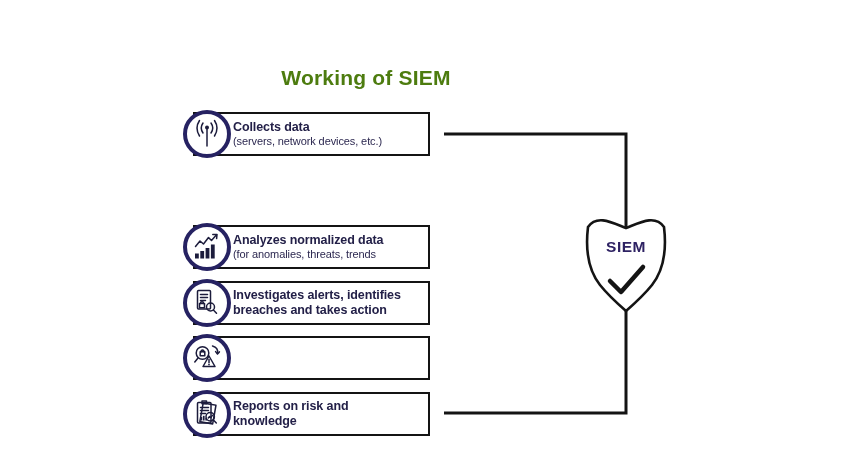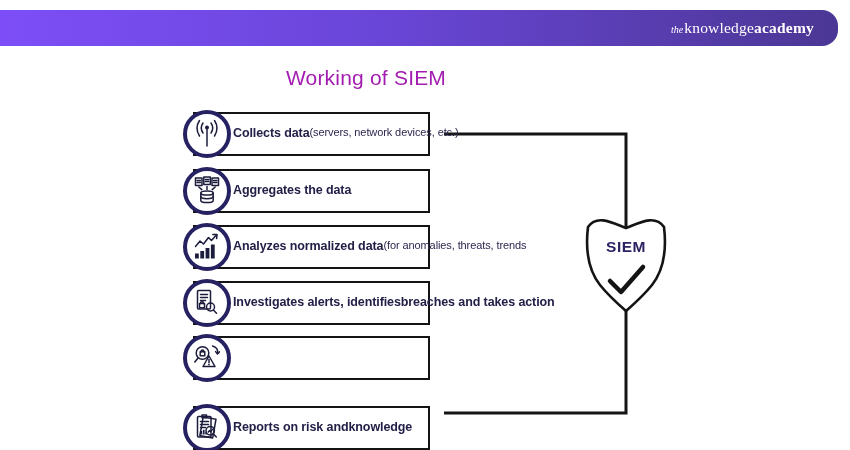--- a/index.html
+++ b/index.html
@@ -15,54 +15,49 @@
     display:flex;align-items:center;justify-content:flex-end;
     padding-right:24px;box-sizing:border-box;
   }
   .logo{color:#ffffff;font-family:"Liberation Serif","DejaVu Serif",serif;white-space:nowrap;line-height:1;}
   .logo .the{font-style:italic;font-size:10px;margin-right:1px;}
   .logo .knw{font-size:15.5px;font-weight:400;letter-spacing:.2px;}
   .logo .acd{font-size:15.5px;font-weight:700;letter-spacing:.2px;}
   
   .pagetitle{
     position:absolute;left:0;top:66px;width:732px;text-align:center;
-    font-size:21px;font-weight:400;color:#a21caf;letter-spacing:.2px;
+    font-size:21px;font-weight:700;color:#4d7c0f;letter-spacing:.2px;
   }
   
   .step{position:absolute;left:183px;width:300px;height:44px;}
   .step .box{
     position:absolute;left:10px;top:0;width:237px;height:44px;
     border:2px solid #141414;background:#fff;box-sizing:border-box;
     display:flex;align-items:center;
   }
-  .step .txt{padding-left:38px;display:flex;flex-direction:row;justify-content:center;}
+  .step .txt{padding-left:38px;display:flex;flex-direction:column;justify-content:center;}
   .t1{font-size:12.5px;font-weight:700;color:#232048;line-height:1.22;letter-spacing:-.1px;white-space:nowrap;}
   .t2{font-size:11px;font-weight:400;color:#2c2850;line-height:1.25;letter-spacing:-.1px;white-space:nowrap;}
   .t2.bold{font-size:12.5px;font-weight:700;color:#232048;line-height:1.22;}
   .circle{
     position:absolute;left:0;top:-2px;width:40px;height:40px;border-radius:50%;
     border:4px solid #262262;background:#fff;z-index:2;
     display:flex;align-items:center;justify-content:center;
   }
   .circle svg{display:block;}
   .ic{stroke:#1c1c3c;stroke-width:1.5;fill:none;stroke-linecap:round;stroke-linejoin:round;}
   .icf{fill:#1c1c3c;stroke:none;}
   
   .overlay{position:absolute;left:0;top:0;width:850px;height:450px;pointer-events:none;}
 </style>
 </head>
 <body>
 
 <div class="canvas">
 
-  <div class="topbar">
-    <div class="logo">
-      <span class="the">the</span><span class="knw">knowledge</span><span class="acd">academy</span>
-    </div>
-  </div>
 
   <div class="pagetitle">Working of SIEM</div>
 
   <svg class="overlay" viewBox="0 0 850 450">
     <path d="M444 134 H626 V413 H444" fill="none" stroke="#141414" stroke-width="3"></path>
     <path d="M588 227 C597 214 613 223 626 228 C639 223 655 214 664 227
          C667 252 663 271 652 285 C644 295 634 304 626 311
          C618 304 608 295 600 285 C589 271 585 252 588 227 Z" fill="#ffffff" stroke="#141414" stroke-width="2.6"></path>
     <text x="626" y="252" text-anchor="middle" font-family="Liberation Sans, DejaVu Sans, sans-serif" font-size="15.5" font-weight="700" fill="#2e2263" letter-spacing="0.5">SIEM</text>
     <path d="M610 281 L621 292 L643 267" fill="none" stroke="#141414" stroke-width="4.5" stroke-linecap="round" stroke-linejoin="round"></path>
@@ -80,39 +75,20 @@
         <circle class="icf" cx="15" cy="8.5" r="2"></circle>
         <path class="ic" d="M15 10.5 V27" stroke-width="2.2"></path>
         <path class="ic" d="M11 14 Q7.5 9 11 4"></path>
         <path class="ic" d="M7.5 17 Q2.5 9 7.5 1.5"></path>
         <path class="ic" d="M19 14 Q22.5 9 19 4"></path>
         <path class="ic" d="M22.5 17 Q27.5 9 22.5 1.5"></path>
       </svg>
     </div>
   </div>
 
-  <div class="step" style="top:169px">
-    <div class="box">
-      <div class="txt">
-        <div class="t1">Aggregates the data</div>
-      </div>
-    </div>
-    <div class="circle">
-      <svg width="30" height="30" viewBox="0 0 30 30">
-        <rect class="ic" x="3.5" y="2" width="6.5" height="7.5" stroke-width="1.2"></rect>
-        <rect class="ic" x="11.8" y="1" width="6.5" height="7.5" stroke-width="1.2"></rect>
-        <rect class="ic" x="20" y="2" width="6.5" height="7.5" stroke-width="1.2"></rect>
-        <path class="ic" d="M5 4.5h3.5 M5 6.5h3.5 M13.3 3.5h3.5 M13.3 5.5h3.5 M21.5 4.5h3.5 M21.5 6.5h3.5" stroke-width="0.9"></path>
-        <path class="ic" d="M6.8 11 L9.8 13.6 M15 10.5 V13.6 M23.2 11 L20.2 13.6" stroke-width="1.3"></path>
-        <ellipse class="ic" cx="15" cy="17" rx="6.2" ry="2.1"></ellipse>
-        <path class="ic" d="M8.8 17 V24.5 A6.2 2.1 0 0 0 21.2 24.5 V17"></path>
-        <path class="ic" d="M8.8 20.6 A6.2 2.1 0 0 0 21.2 20.6"></path>
-      </svg>
-    </div>
-  </div>
 
   <div class="step" style="top:225px">
     <div class="box">
       <div class="txt">
         <div class="t1">Analyzes normalized data</div>
         <div class="t2">(for anomalies, threats, trends</div>
       </div>
     </div>
     <div class="circle">
       <svg width="30" height="30" viewBox="0 0 30 30">
@@ -158,21 +134,21 @@
         <path class="ic" d="M9.3 8.8 V7.6 a1.7 1.7 0 0 1 2.4 0 V8.8" stroke-width="1.1"></path>
         <path class="ic" d="M20.5 3 Q26.5 4.5 25.5 10.5" stroke-width="1.3"></path>
         <path class="ic" d="M23.6 8.6 L25.5 11 L27.4 8.9" stroke-width="1.3"></path>
         <path class="ic" d="M17 13 L23 23.5 H11 Z" stroke-width="1.5"></path>
         <path class="ic" d="M17 16.5 V19.8" stroke-width="1.4"></path>
         <circle class="icf" cx="17" cy="21.6" r="0.9"></circle>
       </svg>
     </div>
   </div>
 
-  <div class="step" style="top:406px">
+  <div class="step" style="top:392px">
     <div class="box">
       <div class="txt">
         <div class="t1">Reports on risk and</div>
         <div class="t2 bold">knowledge</div>
       </div>
     </div>
     <div class="circle">
       <svg width="30" height="30" viewBox="0 0 30 30">
         <rect class="ic" x="9.5" y="5" width="13" height="19" transform="rotate(10 16 14)" stroke-width="1.2"></rect>
         <rect class="ic" x="5.5" y="3.5" width="13.5" height="20.5" rx="1" fill="#fff"></rect>

